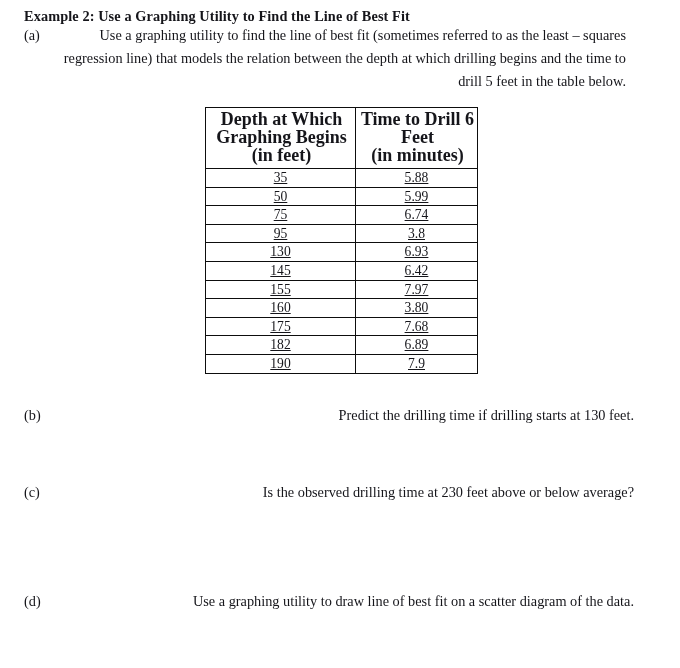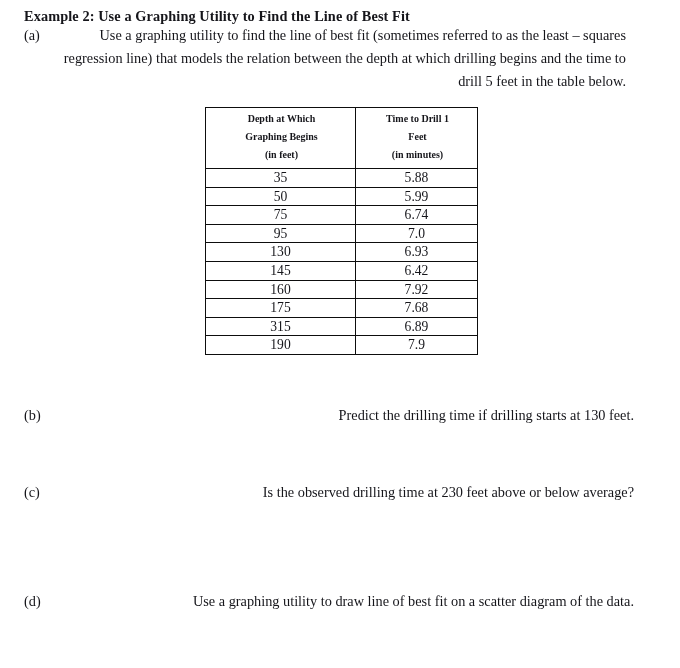--- a/index.html
+++ b/index.html
@@ -99,34 +99,35 @@
     color: #15151a;
   }
   table.data-table th,
   table.data-table td {
     border: 1.1px solid #0d0d0d;
     text-align: center;
     padding: 0;
   }
   table.data-table th {
     font-weight: bold;
-    font-size: 10px;
+    font-size: 18px;
     line-height: 18.2px;
     height: 56px;
     vertical-align: middle;
     padding: 1px 0 3px 2px;
   }
   table.data-table th .hl {
     display: block;
     white-space: nowrap;
   }
   table.data-table td {
     height: 17.6px;
     line-height: 17.6px;
     vertical-align: middle;
+    text-decoration: underline;
   }
   table.data-table col.c1 { width: 150px; }
   table.data-table col.c2 { width: 122px; }
 </style>
 </head>
 <body>
 
 <div class="page">
 
   <div class="example-title">Example 2: Use a Graphing Utility to Find the Line of Best Fit</div>
@@ -145,61 +146,65 @@
         <col class="c2">
       </colgroup>
       <thead>
         <tr>
           <th>
             <span class="hl">Depth at Which</span>
             <span class="hl">Graphing Begins</span>
             <span class="hl">(in feet)</span>
           </th>
           <th>
-            <span class="hl">Time to Drill 1</span>
+            <span class="hl">Time to Drill 6</span>
             <span class="hl">Feet</span>
             <span class="hl">(in minutes)</span>
           </th>
         </tr>
       </thead>
       <tbody>
         <tr>
           <td>35</td>
           <td>5.88</td>
         </tr>
         <tr>
           <td>50</td>
           <td>5.99</td>
         </tr>
         <tr>
           <td>75</td>
           <td>6.74</td>
         </tr>
         <tr>
           <td>95</td>
-          <td>7.0</td>
+          <td>3.8</td>
         </tr>
         <tr>
           <td>130</td>
           <td>6.93</td>
         </tr>
         <tr>
           <td>145</td>
           <td>6.42</td>
         </tr>
         <tr>
+          <td>155</td>
+          <td>7.97</td>
+        </tr>
+        <tr>
           <td>160</td>
-          <td>7.92</td>
+          <td>3.80</td>
         </tr>
         <tr>
           <td>175</td>
           <td>7.68</td>
         </tr>
         <tr>
-          <td>315</td>
+          <td>182</td>
           <td>6.89</td>
         </tr>
         <tr>
           <td>190</td>
           <td>7.9</td>
         </tr>
       </tbody>
     </table>
   </div>
 

